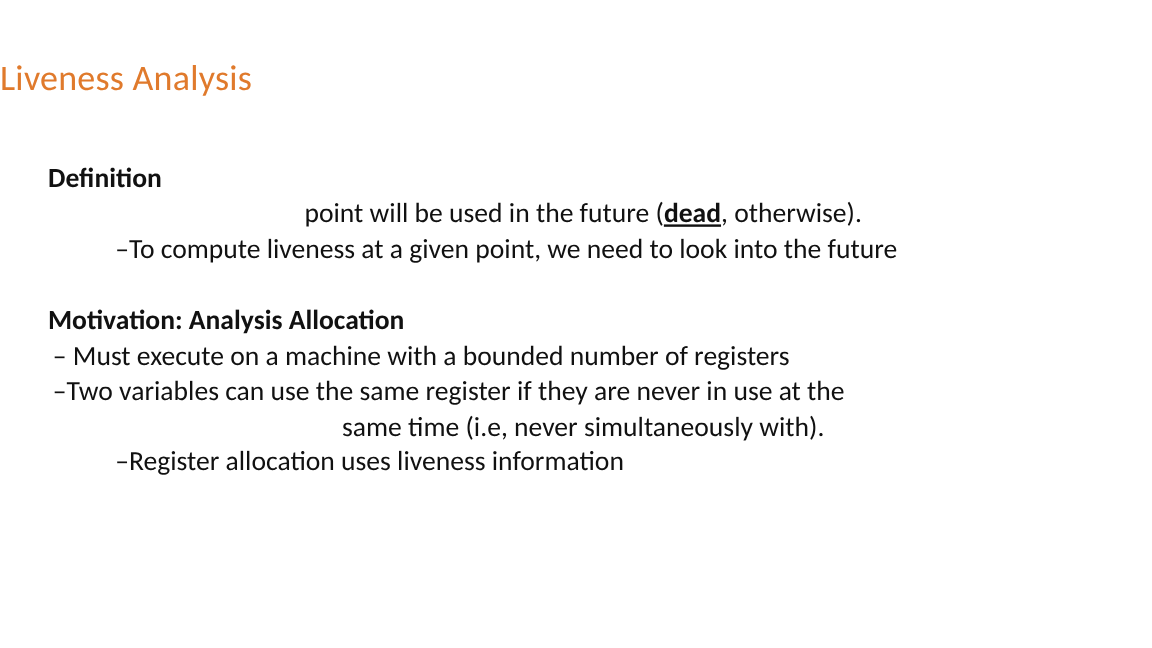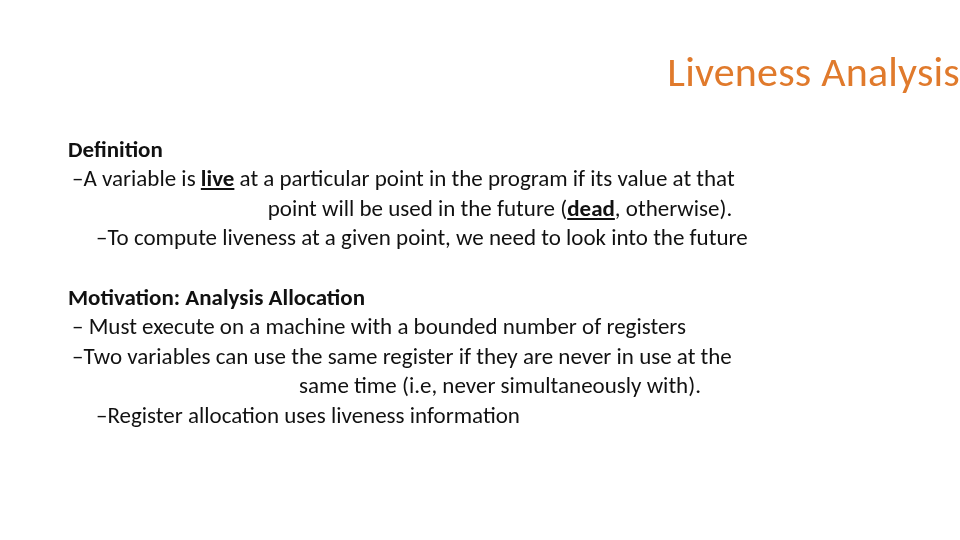--- a/index.html
+++ b/index.html
@@ -15,48 +15,48 @@
   .slide {
     box-sizing: border-box;
     width: 960px;
     height: 540px;
     padding: 0;
     position: relative;
   }
   .title {
     font-family: "Calibri Light", "Calibri", "Segoe UI Light", "Segoe UI", Arial, sans-serif;
     font-weight: 300;
-    font-size: 42px;
+    font-size: 30px;
     line-height: 1.05;
     color: #e07a2c;
     margin: 0;
     position: absolute;
     top: 50px;
     left: 0;
     width: 100%;
-    text-align: right;
+    text-align: left;
     letter-spacing: 0.2px;
   }
   .body {
     position: absolute;
-    left: 68px;
+    left: 40px;
     right: 40px;
     top: 135px;
     font-size: 23px;
     line-height: 1.28;
     color: #111;
   }
   .section-label {
     font-weight: 700;
   }
   .l1 {
     margin-left: 4px;
   }
   .l2 {
-    margin-left: 28px;
+    margin-left: 56px;
   }
   .under {
     text-decoration: underline;
     font-weight: 700;
   }
   .italic {
   }
   .gap {
     height: 30px;
   }
@@ -73,23 +73,20 @@
 <body>
 
 <div class="slide">
 
   <h1 class="title">Liveness Analysis</h1>
 
   <div class="body">
 
     <span class="section-label line">Definition</span>
 
-    <span class="line l1">
-      <span>–A variable is </span><span class="under">live</span><span> at a particular point in the program if its value at that</span>
-    </span>
     <span class="wrap-indent">
       <span>point will be used in the future (</span><span class="under">dead</span><span>, otherwise).</span>
     </span>
     <span class="line l2">–To compute liveness at a given point, we need to look into the future</span>
 
     <div class="gap"></div>
 
     <span class="section-label line">Motivation:  Analysis Allocation</span>
 
     <span class="line l1">– Must execute on a machine with a bounded number of registers</span>

